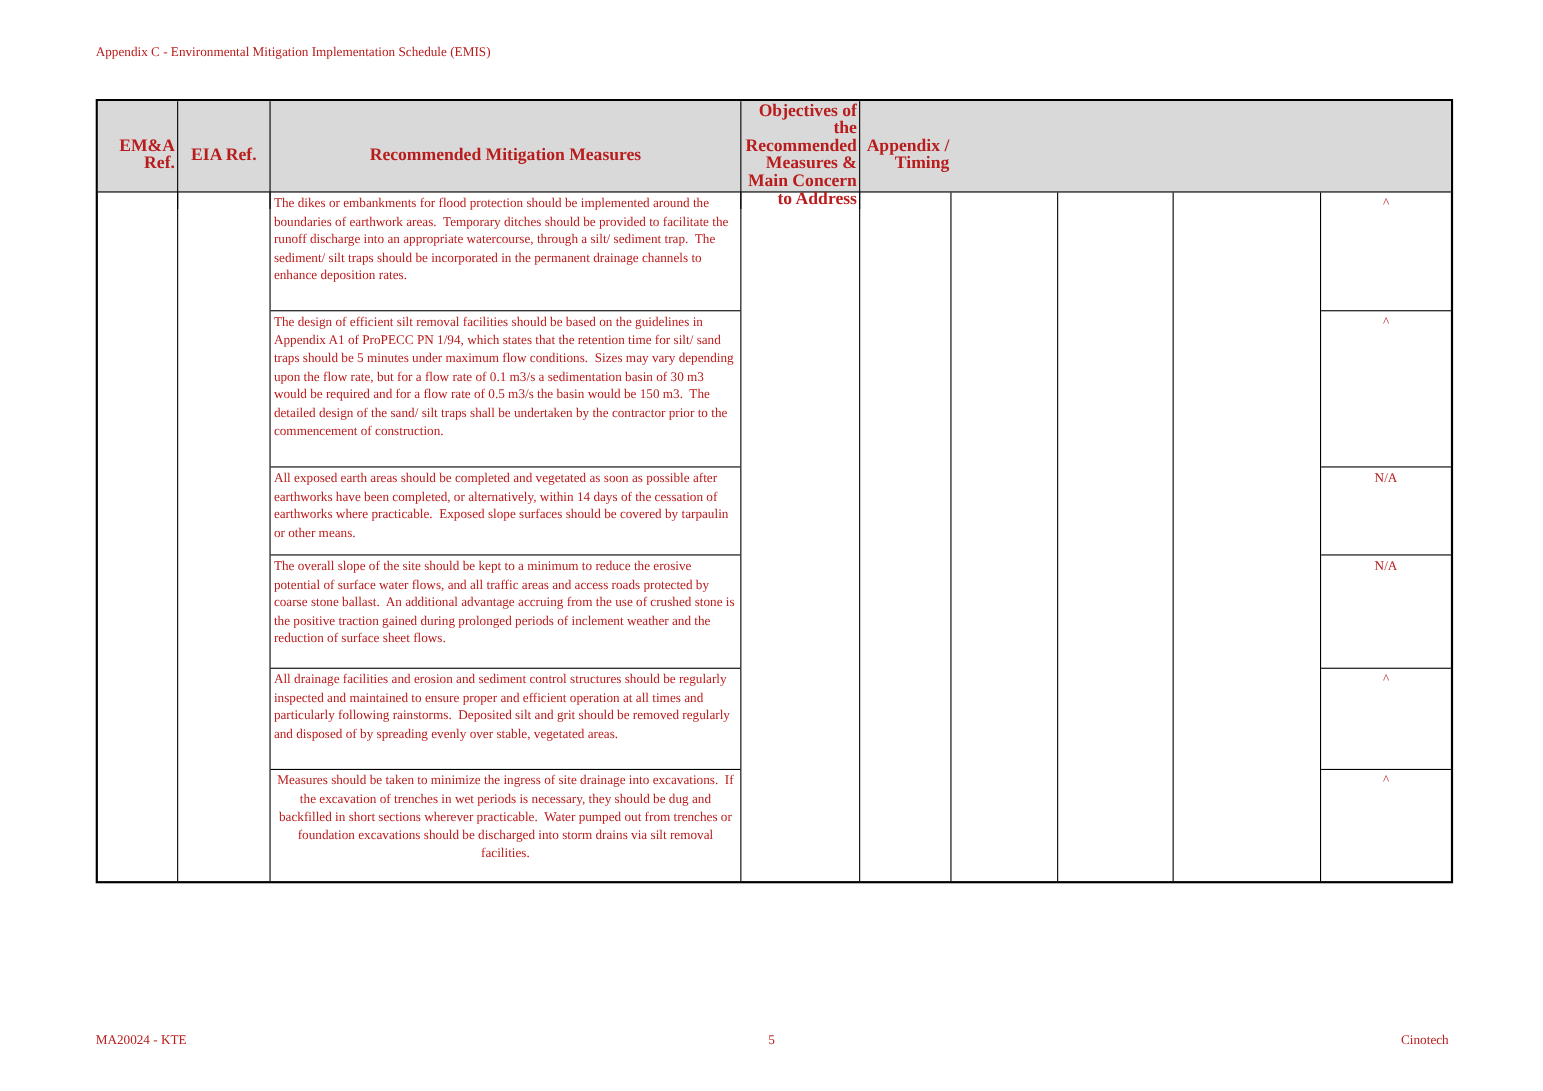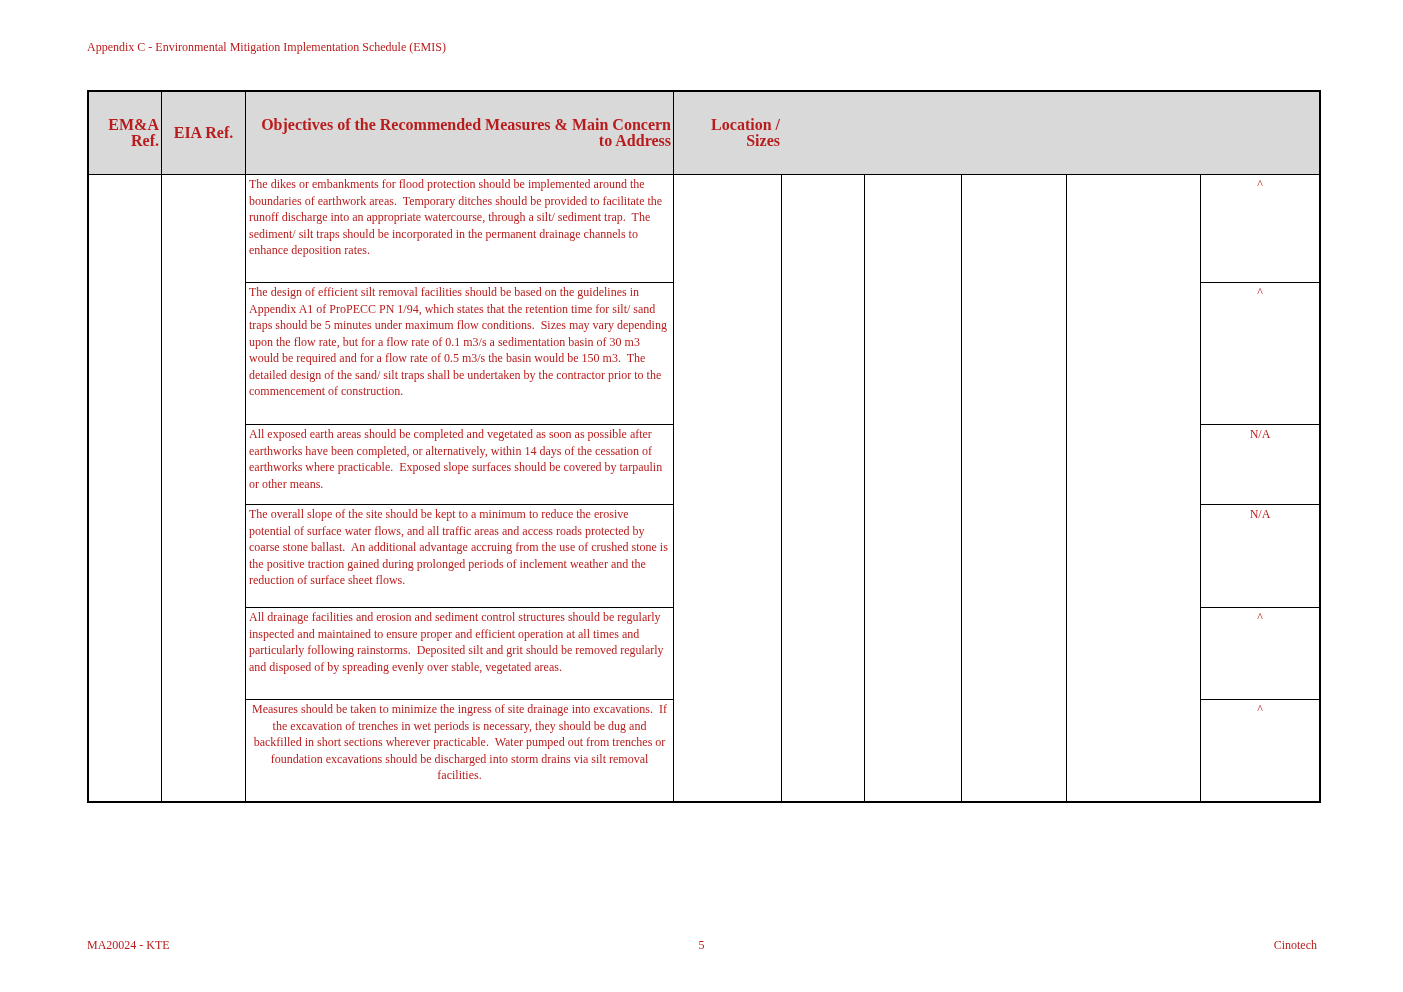--- a/index.html
+++ b/index.html
@@ -82,22 +82,23 @@
 
 <div class="page">
 
   <div class="header-note">Appendix C - Environmental Mitigation Implementation Schedule (EMIS)</div>
 
   <div class="emis-table">
 
     <div class="thead">
       <div class="th">EM&amp;A Ref.</div>
       <div class="th">EIA Ref.</div>
+      <div class="th">Recommended Mitigation Measures</div>
       <div class="th">Objectives of the Recommended Measures &amp; Main Concern to Address</div>
-      <div class="th">Location / Sizes</div>
+      <div class="th">Appendix / Timing</div>
     </div>
 
     <div class="tbody">
       <div class="td-col"></div>
       <div class="td-col"></div>
 
       <div class="td-col">
         <div class="sub-cell measure-cell" style="height:108px">The dikes or embankments for flood protection should be implemented around the boundaries of earthwork areas.  Temporary ditches should be provided to facilitate the runoff discharge into an appropriate watercourse, through a silt/ sediment trap.  The sediment/ silt traps should be incorporated in the permanent drainage channels to enhance deposition rates.</div>
         <div class="sub-cell measure-cell" style="height:142px">The design of efficient silt removal facilities should be based on the guidelines in Appendix A1 of ProPECC PN 1/94, which states that the retention time for silt/ sand traps should be 5 minutes under maximum flow conditions.  Sizes may vary depending upon the flow rate, but for a flow rate of 0.1 m3/s a sedimentation basin of 30 m3 would be required and for a flow rate of 0.5 m3/s the basin would be 150 m3.  The detailed design of the sand/ silt traps shall be undertaken by the contractor prior to the commencement of construction.</div>
         <div class="sub-cell measure-cell" style="height:80px">All exposed earth areas should be completed and vegetated as soon as possible after earthworks have been completed, or alternatively, within 14 days of the cessation of earthworks where practicable.  Exposed slope surfaces should be covered by tarpaulin or other means.</div>

